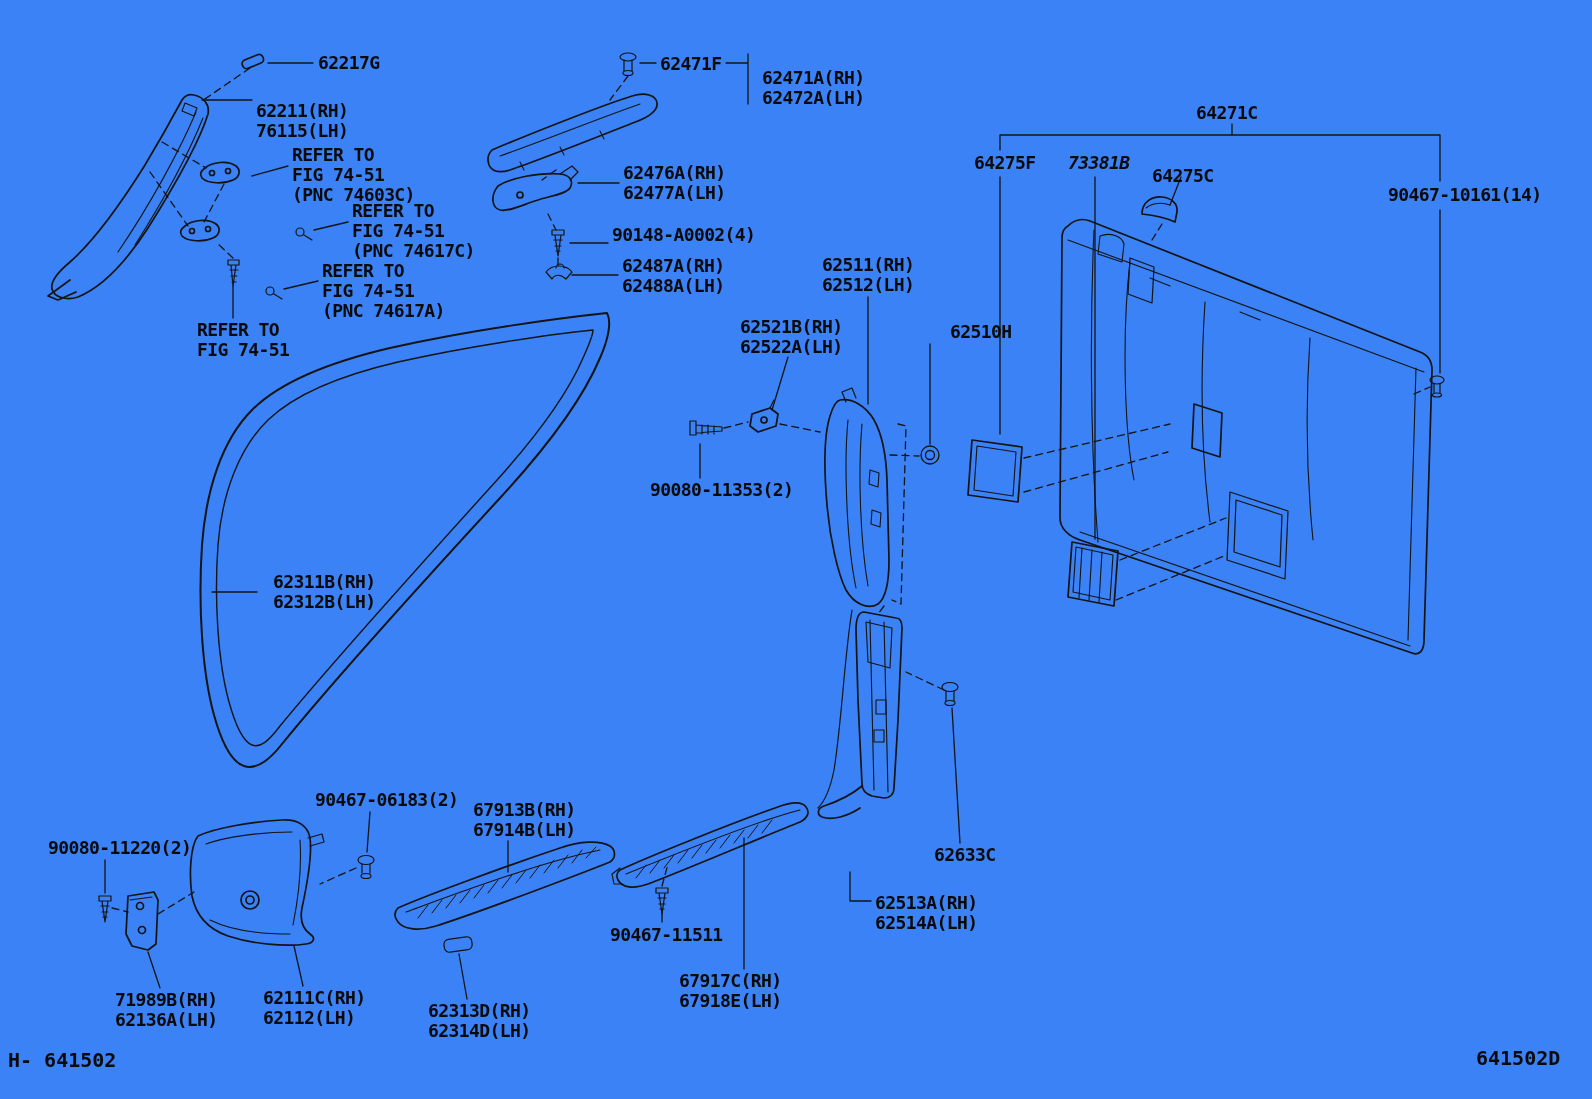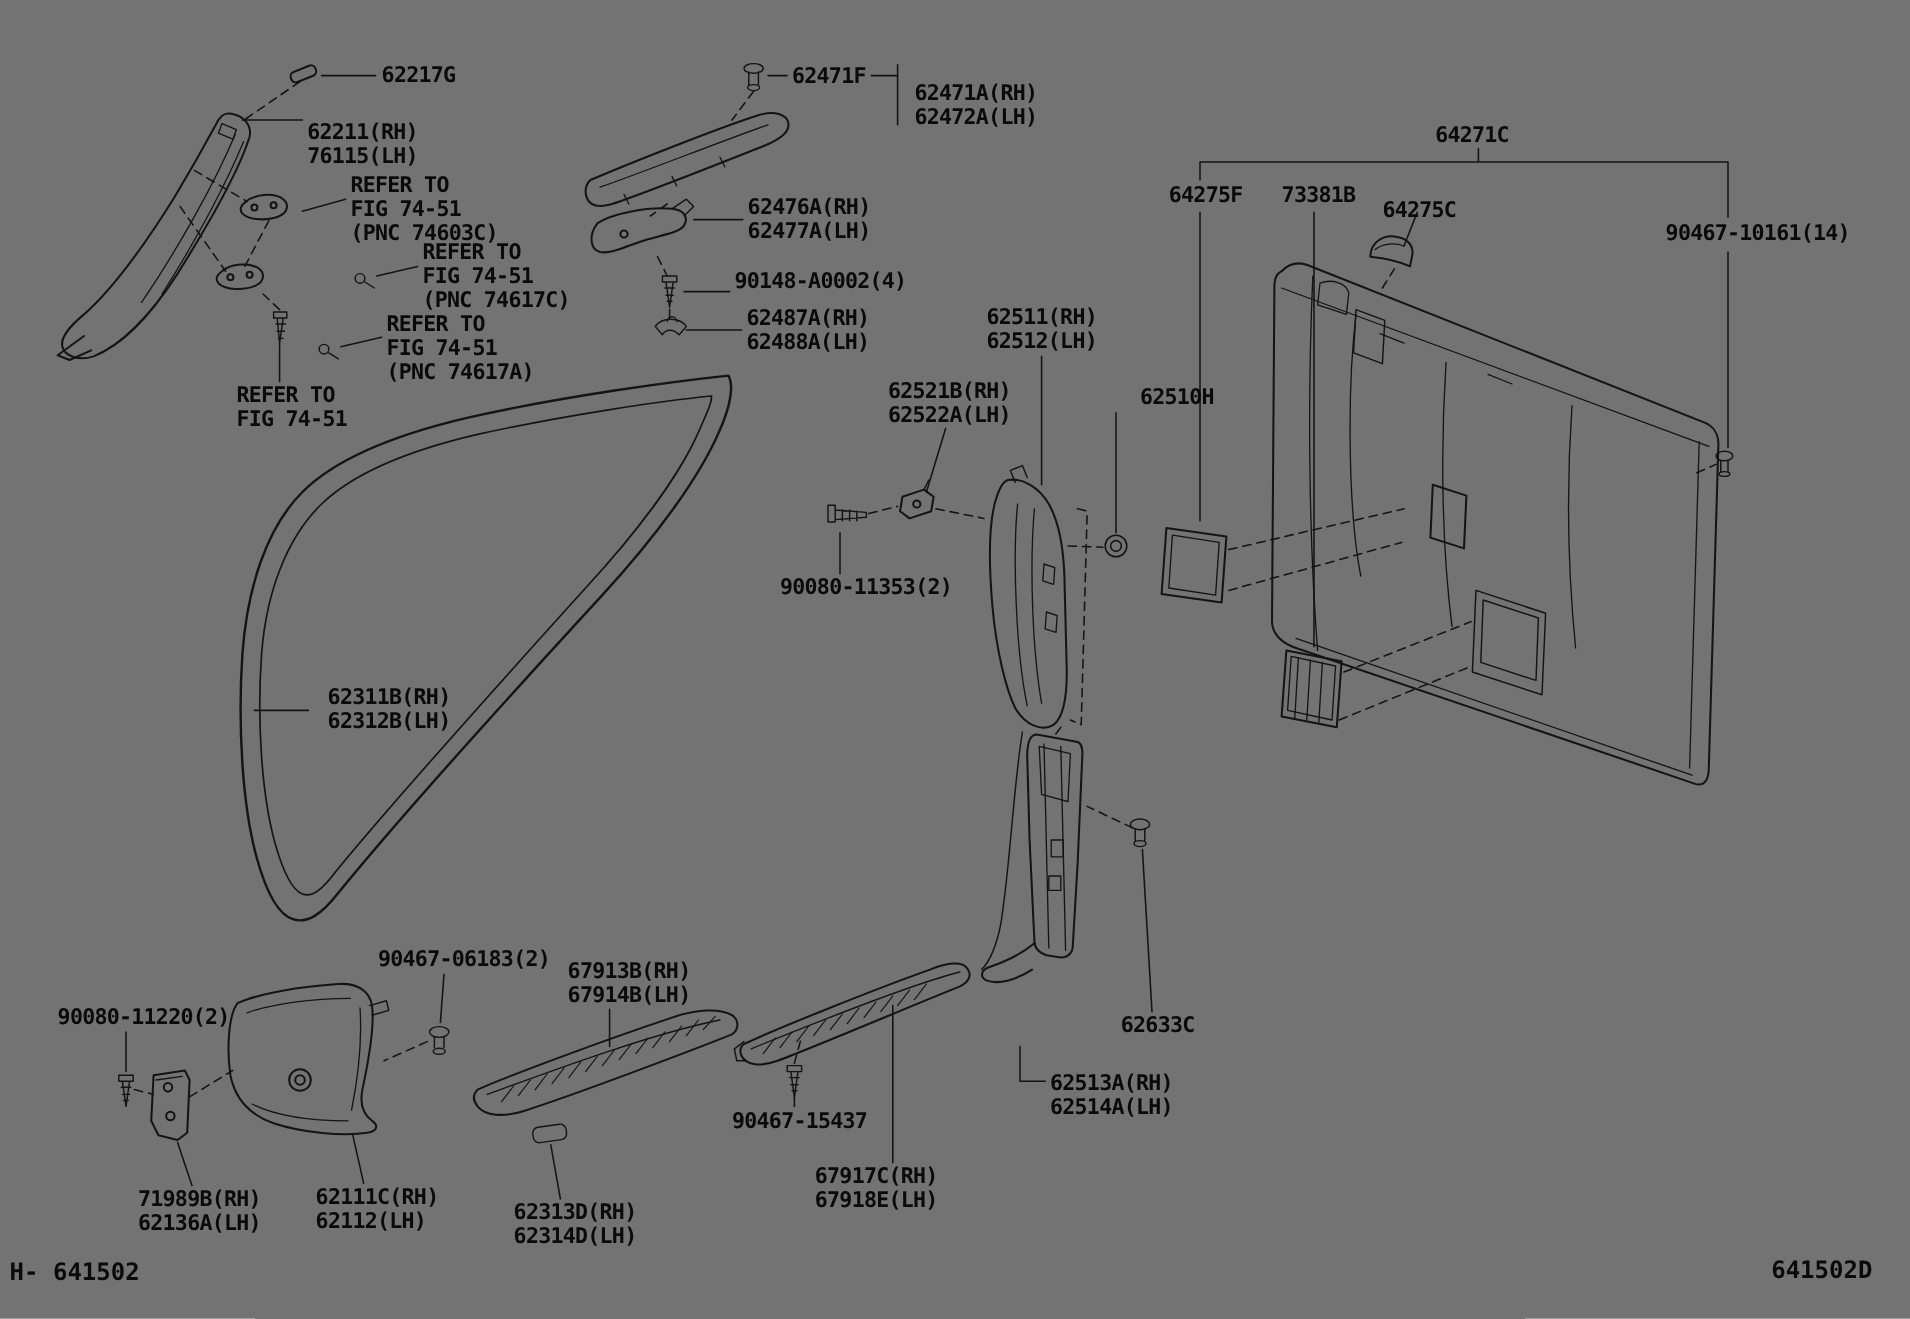--- a/index.html
+++ b/index.html
@@ -1,19 +1,19 @@
 <!DOCTYPE html>
 <html><head>
 <meta charset="utf-8">
 <style>
   html,body{margin:0;padding:0;background:#e8e8e8;}
   .stage{
     position:relative;
     width:1592px;height:1099px;
-    background:#737373;
+    background:#3b82f6;
     overflow:hidden;
     font-family:"DejaVu Sans Mono", monospace;
   }
   .stage svg{position:absolute;left:0;top:0;}
   .labels-layer{position:absolute;left:0;top:0;width:100%;height:100%;}
   .part-label{
     position:absolute;
     font-weight:bold;
     font-size:18px;
     line-height:20px;
@@ -249,31 +249,31 @@
       <div class="part-label" style="left: 660px; top: 54px;"><div class="part-label-line">62471F</div></div>
       <div class="part-label" style="left: 762px; top: 68px;"><div class="part-label-line">62471A(RH)</div><div class="part-label-line">62472A(LH)</div></div>
       <div class="part-label" style="left: 623px; top: 163px;"><div class="part-label-line">62476A(RH)</div><div class="part-label-line">62477A(LH)</div></div>
       <div class="part-label" style="left: 612px; top: 225px;"><div class="part-label-line">90148-A0002(4)</div></div>
       <div class="part-label" style="left: 622px; top: 256px;"><div class="part-label-line">62487A(RH)</div><div class="part-label-line">62488A(LH)</div></div>
       <div class="part-label" style="left: 822px; top: 255px;"><div class="part-label-line">62511(RH)</div><div class="part-label-line">62512(LH)</div></div>
       <div class="part-label" style="left: 740px; top: 317px;"><div class="part-label-line">62521B(RH)</div><div class="part-label-line">62522A(LH)</div></div>
       <div class="part-label" style="left: 950px; top: 322px;"><div class="part-label-line">62510H</div></div>
       <div class="part-label" style="left: 1196px; top: 103px;"><div class="part-label-line">64271C</div></div>
       <div class="part-label" style="left: 974px; top: 153px;"><div class="part-label-line">64275F</div></div>
-      <div class="part-label" style="left: 1068px; top: 153px;"><div class="part-label-line">73381B</div></div>
+      <div class="part-label" style="left: 1068px; top: 153px; font-style: italic;"><div class="part-label-line">73381B</div></div>
       <div class="part-label" style="left: 1152px; top: 166px;"><div class="part-label-line">64275C</div></div>
       <div class="part-label" style="left: 1388px; top: 185px;"><div class="part-label-line">90467-10161(14)</div></div>
       <div class="part-label" style="left: 650px; top: 480px;"><div class="part-label-line">90080-11353(2)</div></div>
       <div class="part-label" style="left: 261px; top: 572px; margin-left: 12px;"><div class="part-label-line">62311B(RH)</div><div class="part-label-line">62312B(LH)</div></div>
       <div class="part-label" style="left: 315px; top: 790px;"><div class="part-label-line">90467-06183(2)</div></div>
       <div class="part-label" style="left: 473px; top: 800px;"><div class="part-label-line">67913B(RH)</div><div class="part-label-line">67914B(LH)</div></div>
       <div class="part-label" style="left: 48px; top: 838px;"><div class="part-label-line">90080-11220(2)</div></div>
       <div class="part-label" style="left: 934px; top: 845px;"><div class="part-label-line">62633C</div></div>
       <div class="part-label" style="left: 875px; top: 893px;"><div class="part-label-line">62513A(RH)</div><div class="part-label-line">62514A(LH)</div></div>
-      <div class="part-label" style="left: 610px; top: 925px;"><div class="part-label-line">90467-15437</div></div>
+      <div class="part-label" style="left: 610px; top: 925px;"><div class="part-label-line">90467-11511</div></div>
       <div class="part-label" style="left: 115px; top: 990px;"><div class="part-label-line">71989B(RH)</div><div class="part-label-line">62136A(LH)</div></div>
       <div class="part-label" style="left: 263px; top: 988px;"><div class="part-label-line">62111C(RH)</div><div class="part-label-line">62112(LH)</div></div>
       <div class="part-label" style="left: 428px; top: 1001px;"><div class="part-label-line">62313D(RH)</div><div class="part-label-line">62314D(LH)</div></div>
       <div class="part-label" style="left: 679px; top: 971px;"><div class="part-label-line">67917C(RH)</div><div class="part-label-line">67918E(LH)</div></div>
     </div>
 
   <div class="footer-text footer-left">H- 641502</div>
   <div class="footer-text footer-right">641502D</div>
 </div>
 

